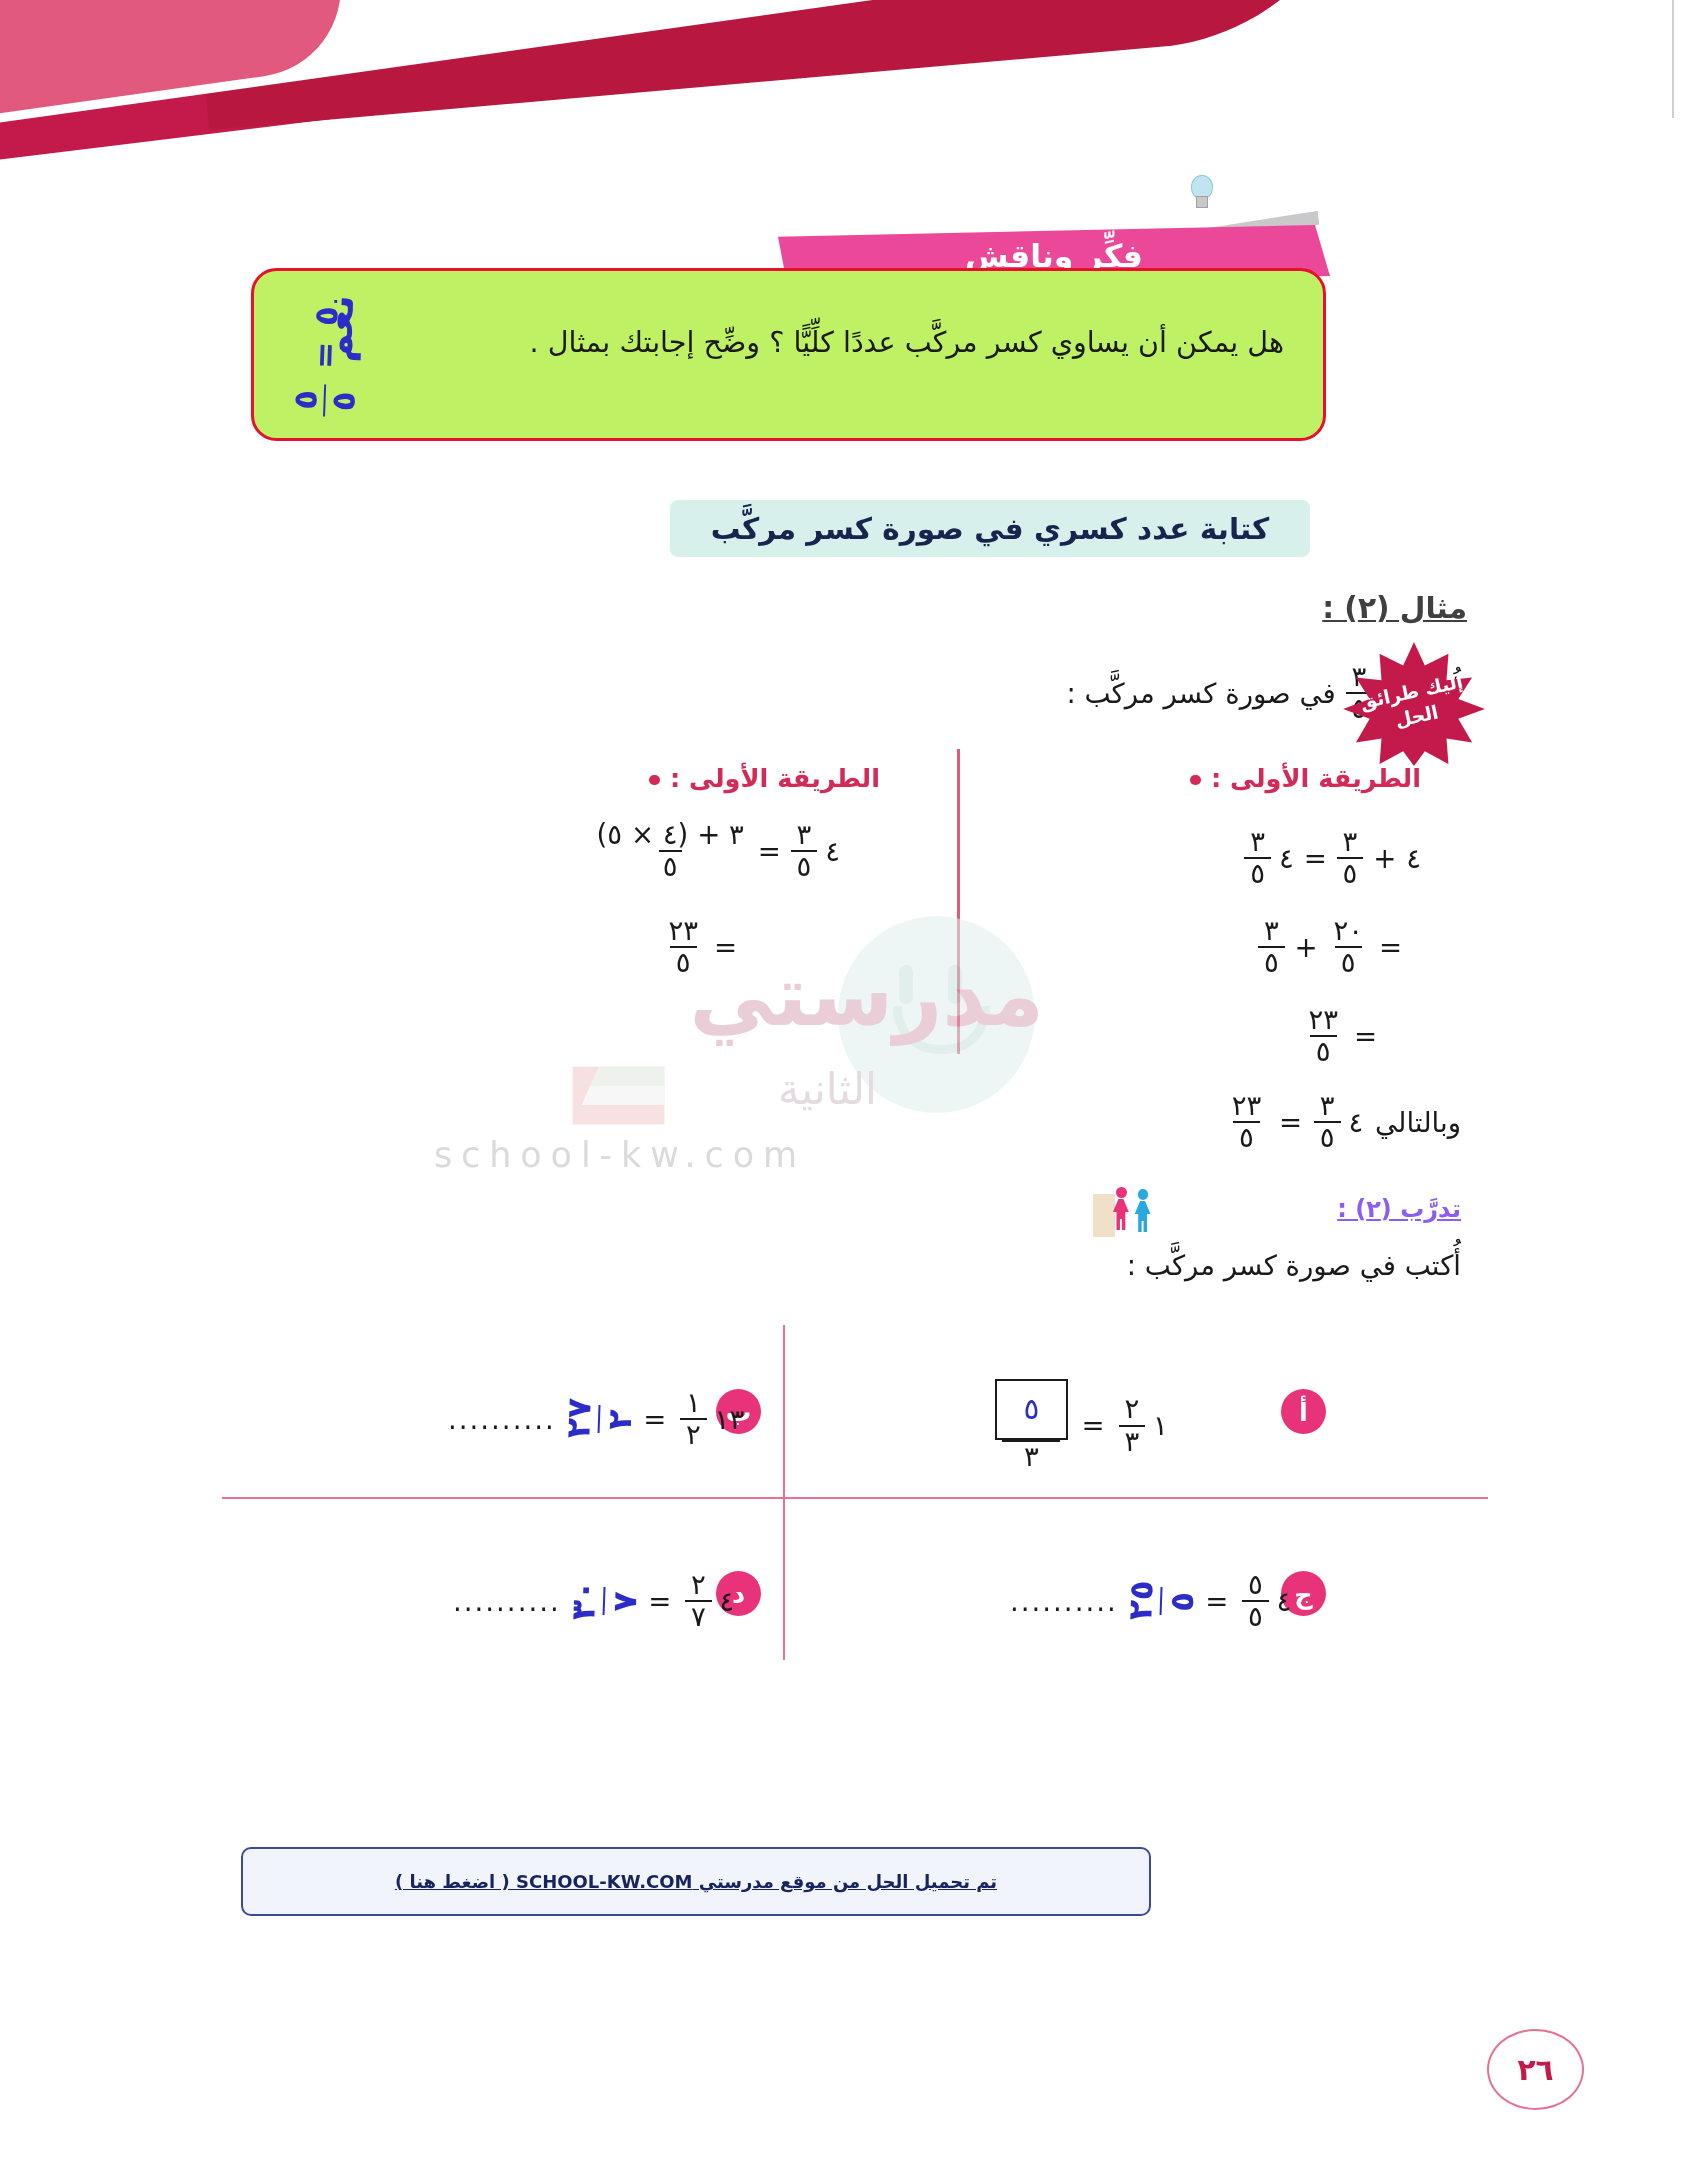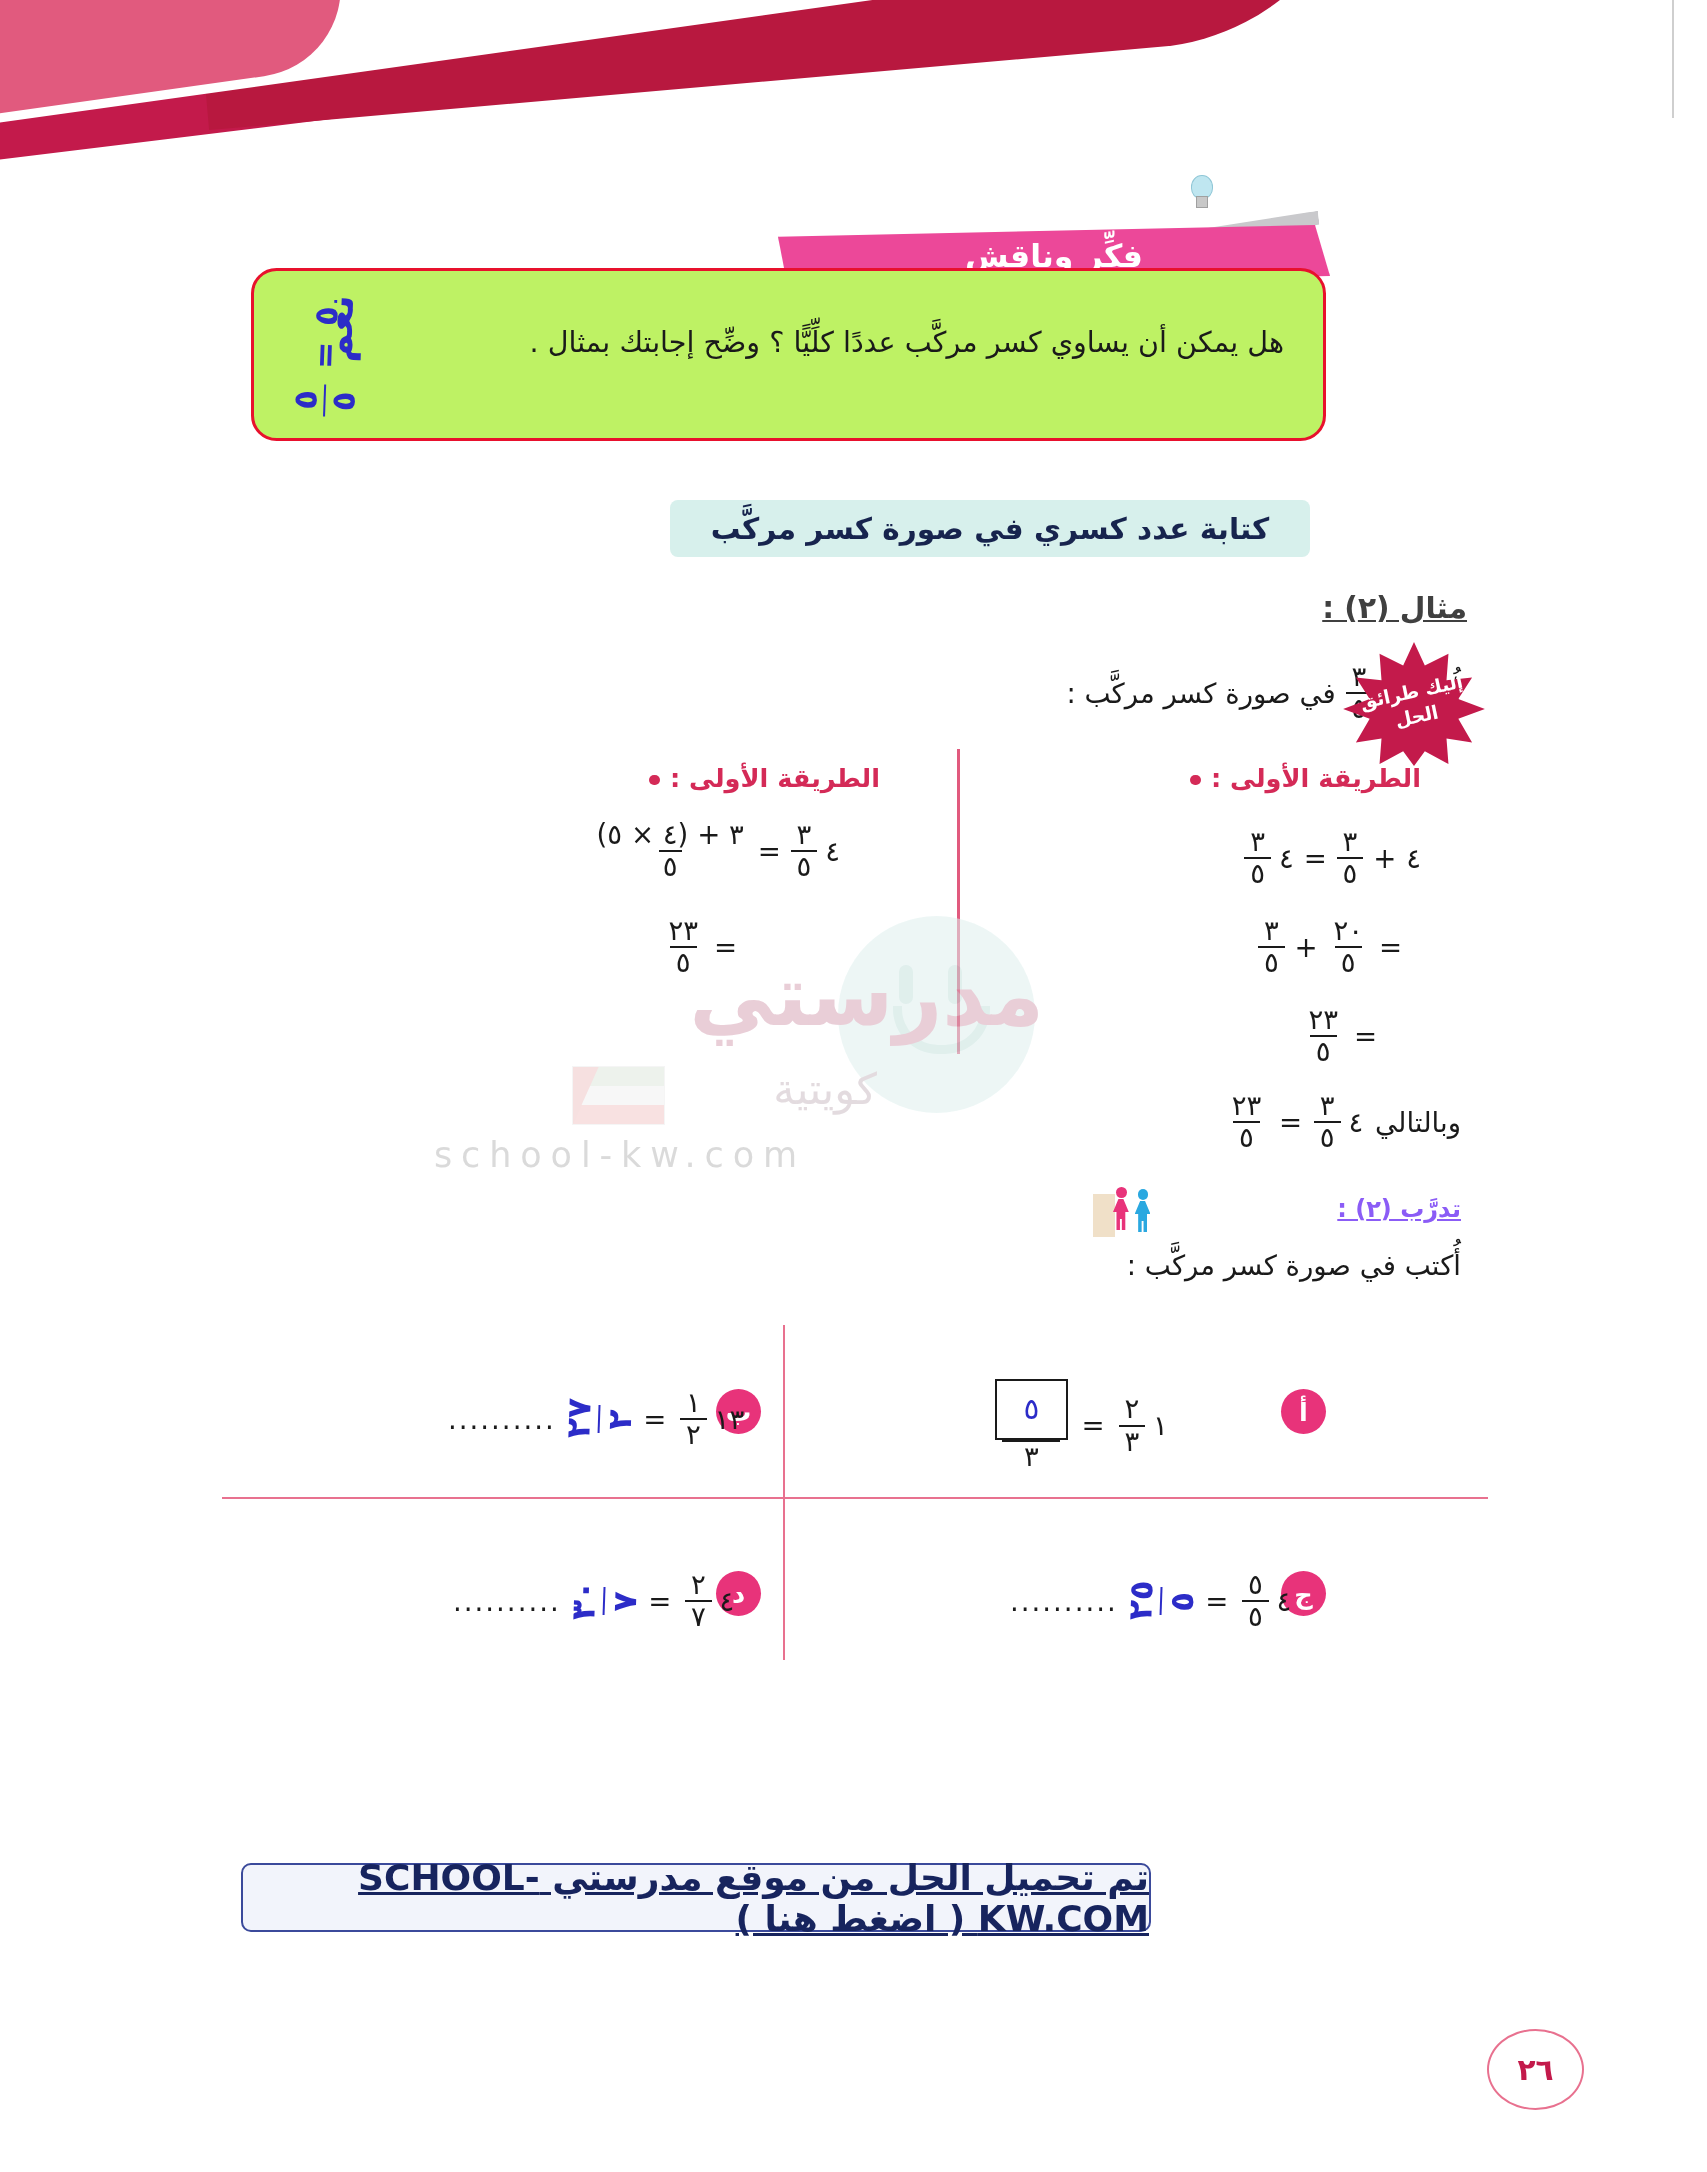--- a/index.html
+++ b/index.html
@@ -135,21 +135,21 @@
   .wm-flag .w{position:absolute;left:0;top:18.7px;width:91px;height:19.7px;background:#f2f2f2;}
   .wm-flag .r{position:absolute;left:0;top:38px;width:91px;height:18.7px;background:#f3c9c9;}
   .wm-flag .b{position:absolute;left:0;top:0;width:25.6px;height:57px;background:#efc7c7;clip-path:polygon(0 0,100% 0,0 100%);}
   .wm-url{position:absolute;left:9.9px;top:219px;font-size:35px;color:#bdbdbd;letter-spacing:8.9px;}
 
   
   .footer-link{
     position:absolute;left:241px;top:1847px;width:906px;height:65px;
     border:2px solid #3b4a9b;border-radius:9.9px;background:#f2f4fb;
     display:flex;align-items:center;justify-content:center;
-    color:#17245e;font-size:36px;font-weight:bold;margin-top:16px;
+    color:#17245e;font-size:18px;font-weight:bold;
   }
   
   .pagenum{
     position:absolute;left:1487px;top:2029px;width:93px;height:77px;border-radius:50%;
     border:2px solid #e8718f;display:flex;align-items:center;justify-content:center;
     color:#c31a4b;font-size:29.6px;font-weight:bold;background:#fff;
   }
 </style>
 </head>
 <body>
@@ -306,21 +306,21 @@
   </div>
 
   <div class="wm">
     <div class="wm-circle"></div>
     <div class="wm-face">
         <div class="e e1"></div>
         <div class="e e2"></div>
         <div class="m"></div>
       </div>
     <div class="wm-main">مدرستي</div>
-    <div class="wm-sub">كويتية</div>
+    <div class="wm-sub">الثانية</div>
     <div class="wm-flag">
         <div class="g"></div>
         <div class="w"></div>
         <div class="r"></div>
         <div class="b"></div>
       </div>
     <div class="wm-url">school-kw.com</div>
   </div>
 
   <div class="tan-card"></div>

